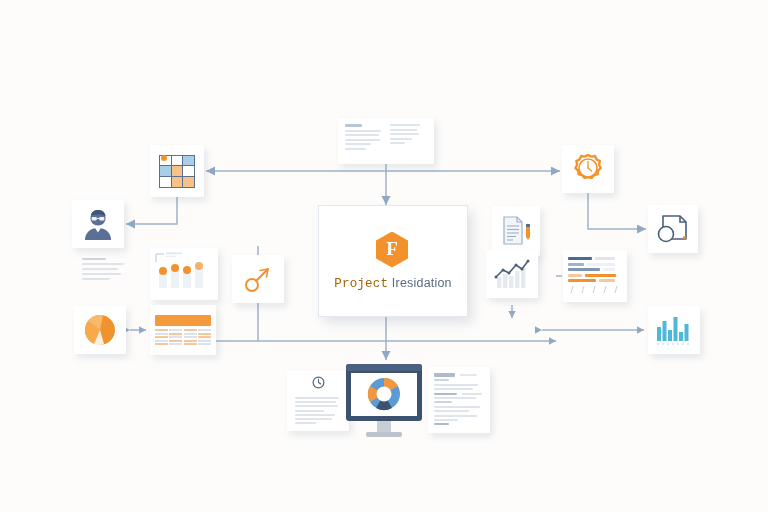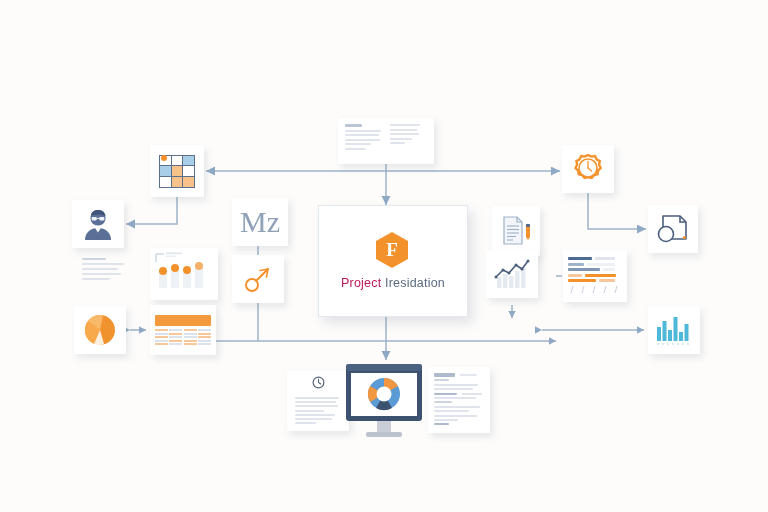--- a/index.html
+++ b/index.html
@@ -42,21 +42,21 @@
   }
   .hex span{
     color:#ffffff;font-size:19px;font-weight:bold;
     font-family:"Liberation Serif",serif;line-height:1;
     transform:translateY(-1px);
   }
   #hub-title{
     font-size:12.5px;letter-spacing:.2px;color:#5a6b82;
     font-family:"Liberation Sans",sans-serif;white-space:nowrap;
   }
-  #hub-title .w1{color:#be185d;}
+  #hub-title .w1{color:#a16207;font-family:Liberation Mono, monospace;}
 
   
   .lines{display:flex;flex-direction:column;gap:3px;width:100%;padding:6px 8px;box-sizing:border-box;align-items:flex-start;}
   .ln{height:2px;background:#dfe4ec;border-radius:1px;}
   .ln.d{background:#ccd4e0;}
   .ln.hd{height:3px;background:#b9c4d4;}
 
   
   #doc-top{left:338px;top:118px;width:96px;height:46px;align-items:flex-start;justify-content:flex-start;padding:6px 7px;}
   #doc-top .cols{display:flex;gap:7px;width:100%;}
@@ -202,23 +202,20 @@
         <div class="gc b"></div>
           <div class="gc o"></div>
           <div class="gc"></div>
         <div class="gc"></div>
           <div class="gc o"></div>
           <div class="gc o"></div>
       </div>
       <div class="pinn"></div>
     </div>
 
-    <div class="card" id="mz-card">
-      <div id="mz-text">Mz</div>
-    </div>
 
     <div class="card" id="key-card">
       <svg width="30" height="30" viewBox="0 0 30 30">
         <circle cx="9" cy="21" r="6" fill="none" stroke="#f3922c" stroke-width="2"></circle>
         <path d="M13.2,16.8 L25,5" stroke="#f3922c" stroke-width="2" fill="none" stroke-linecap="round"></path>
         <path d="M25,5 L17,6.5 M25,5 L23.5,13 M25,5 L18.5,11.5" stroke="#f3922c" stroke-width="1.6" fill="none" stroke-linecap="round"></path>
       </svg>
     </div>
 
     <div class="card" id="avatar-card">

